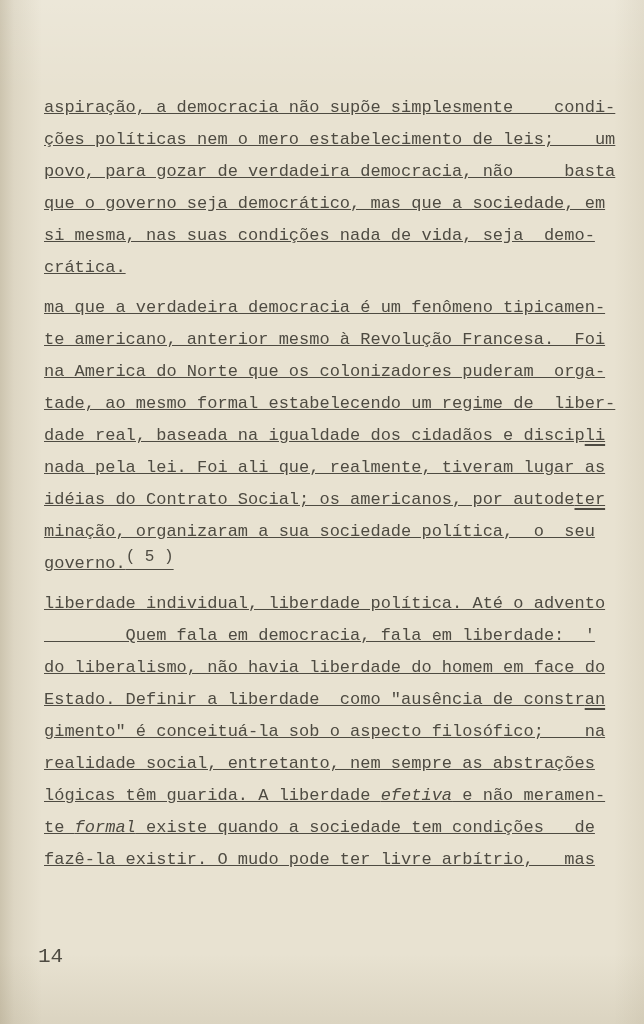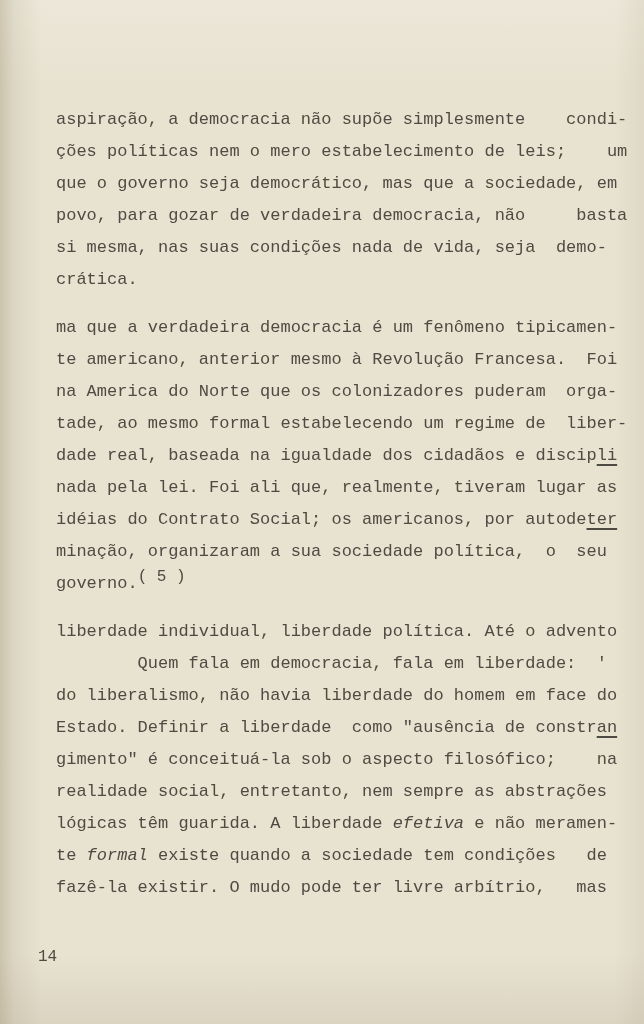--- a/index.html
+++ b/index.html
@@ -24,21 +24,21 @@
     color: #4e4b42;
   }
   .text-block {
     position: absolute;
     left: 40px;
     top: 88px;
     right: 12px;
     font-size: 17px;
     line-height: 32px;
   }
-  .para { margin: 16px; }
+  .para { margin: 4px; text-decoration: underline; }
   .para + .para { margin-top: 8px; }
   .line {
     white-space: pre;
     height: 32px;
   }
   .u {
     text-decoration: underline;
     text-underline-offset: 4px;
     text-decoration-thickness: 1.5px;
   }
@@ -47,34 +47,34 @@
   }
   .sup {
     position: relative;
     top: -7px;
     font-size: 16px;
   }
   .page-number {
     position: absolute;
     left: 38px;
     top: 941px;
-    font-size: 16px;
+    font-size: 21px;
     line-height: 32px;
   }
 </style>
 </head>
 <body>
 
 <div class="scan-page">
   <div class="text-block">
       <div class="para">
         <div class="line"><span>aspiração, a democracia não supõe simplesmente    condi-</span></div>
         <div class="line"><span>ções políticas nem o mero estabelecimento de leis;    um</span></div>
+        <div class="line"><span>povo, para gozar de verdadeira democracia, não     basta</span></div>
         <div class="line"><span>que o governo seja democrático, mas que a sociedade, em</span></div>
-        <div class="line"><span>povo, para gozar de verdadeira democracia, não     basta</span></div>
         <div class="line"><span>si mesma, nas suas condições nada de vida, seja  demo-</span></div>
         <div class="line"><span>crática.</span></div>
       </div>
       <div class="para">
         <div class="line"><span>ma que a verdadeira democracia é um fenômeno tipicamen-</span></div>
         <div class="line"><span>te americano, anterior mesmo à Revolução Francesa.  Foi</span></div>
         <div class="line"><span>na America do Norte que os colonizadores puderam  orga-</span></div>
         <div class="line"><span>tade, ao mesmo formal estabelecendo um regime de  liber-</span></div>
         <div class="line"><span>dade real, baseada na igualdade dos cidadãos e discip</span><span class="u">li</span></div>
         <div class="line"><span>nada pela lei. Foi ali que, realmente, tiveram lugar as</span></div>

